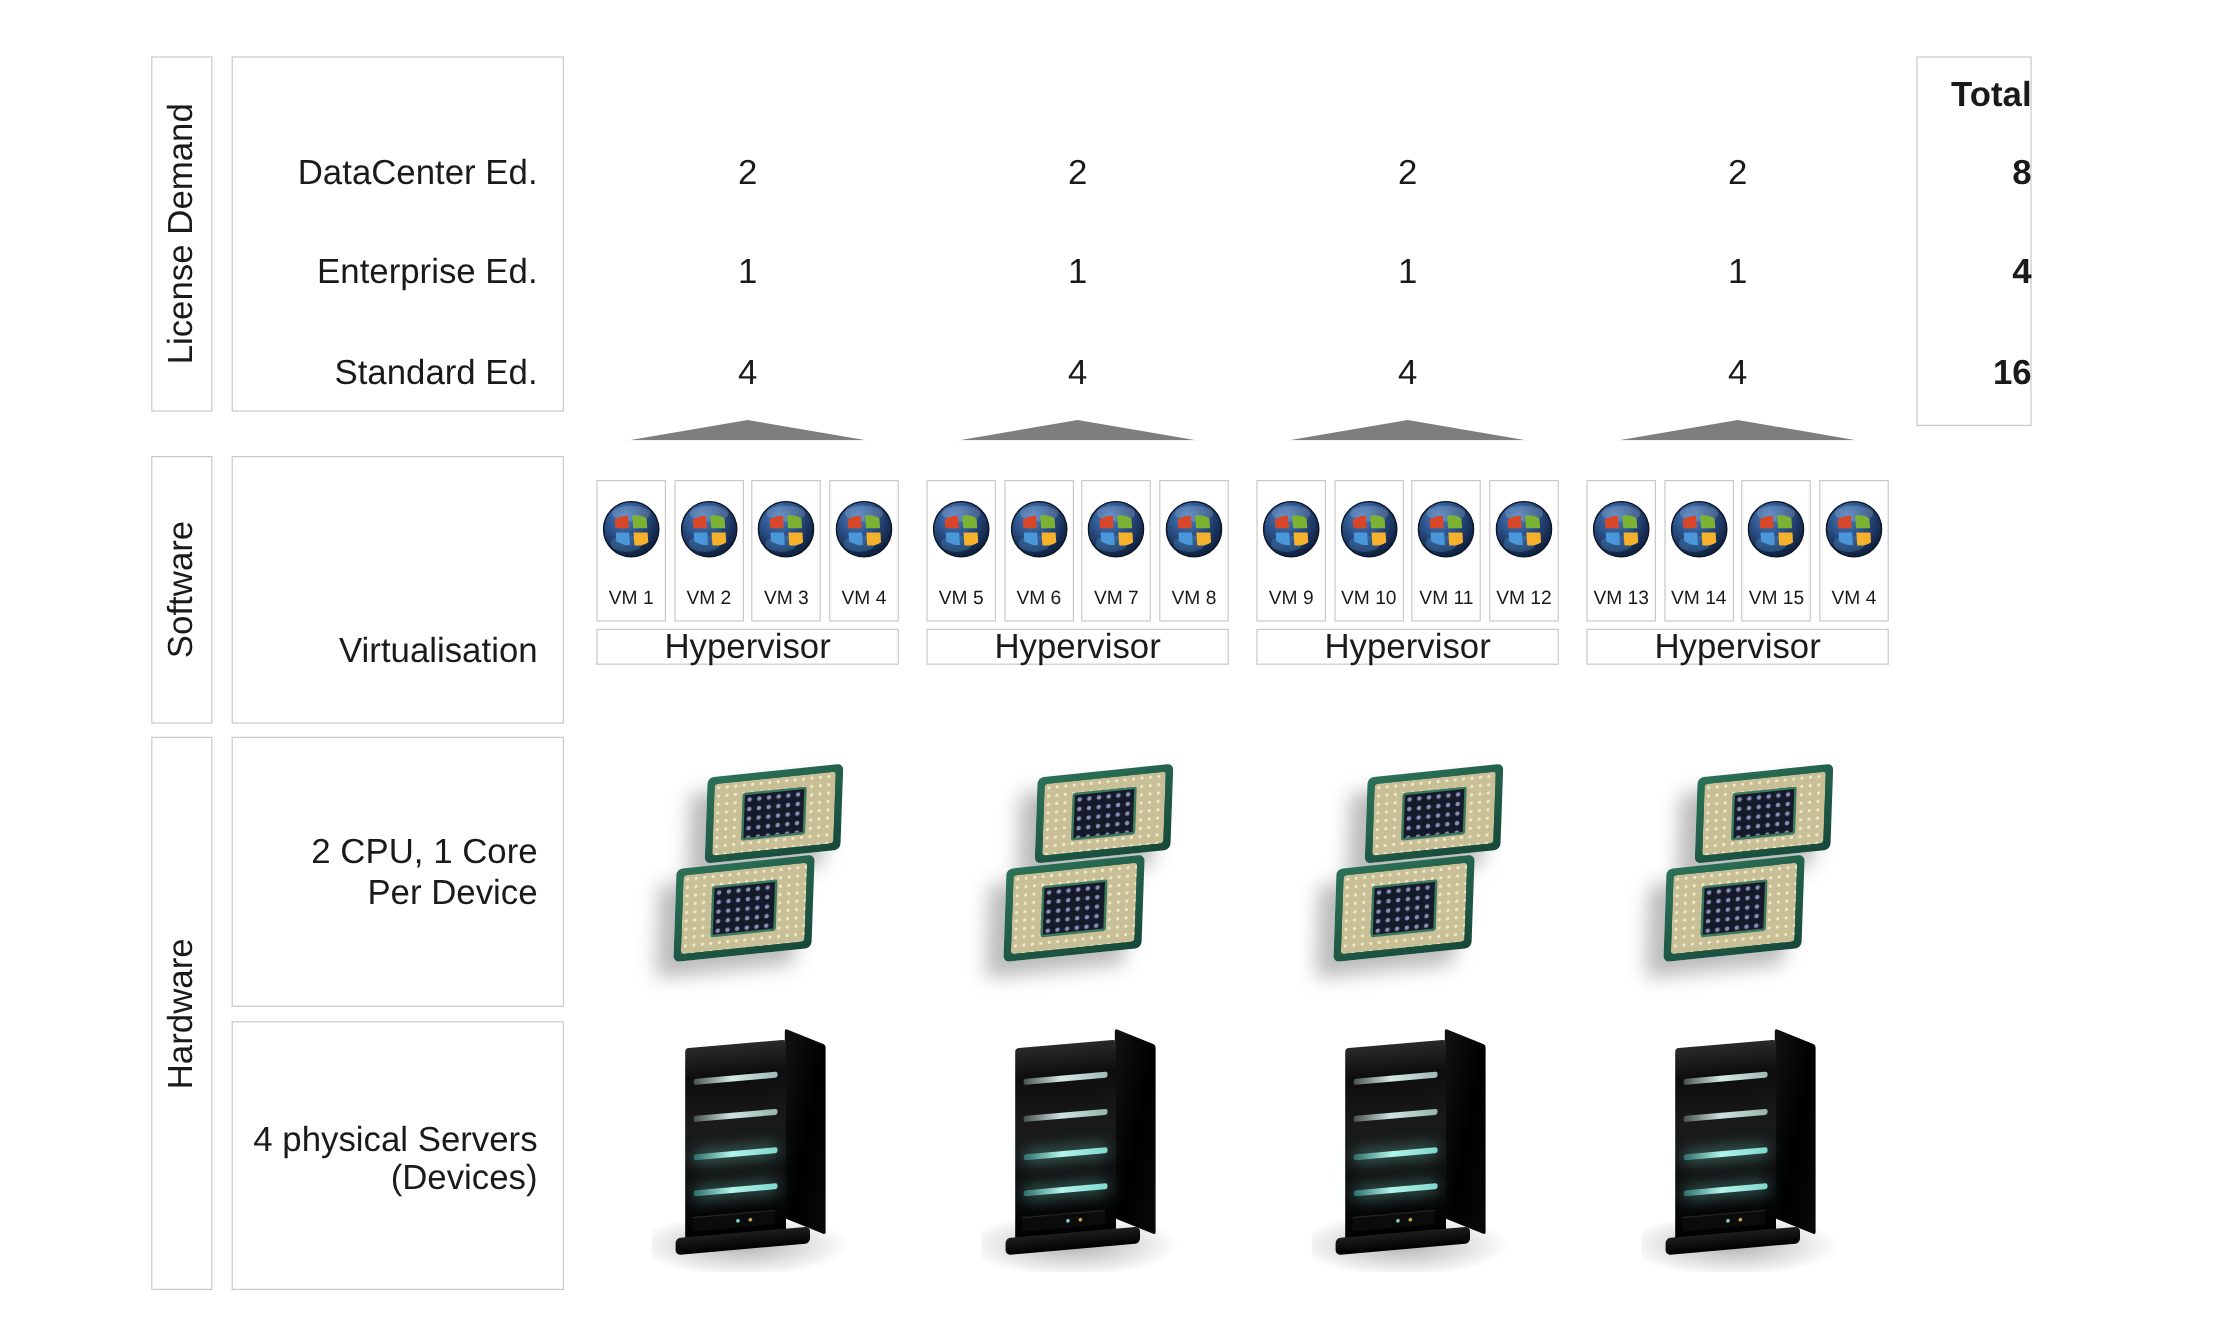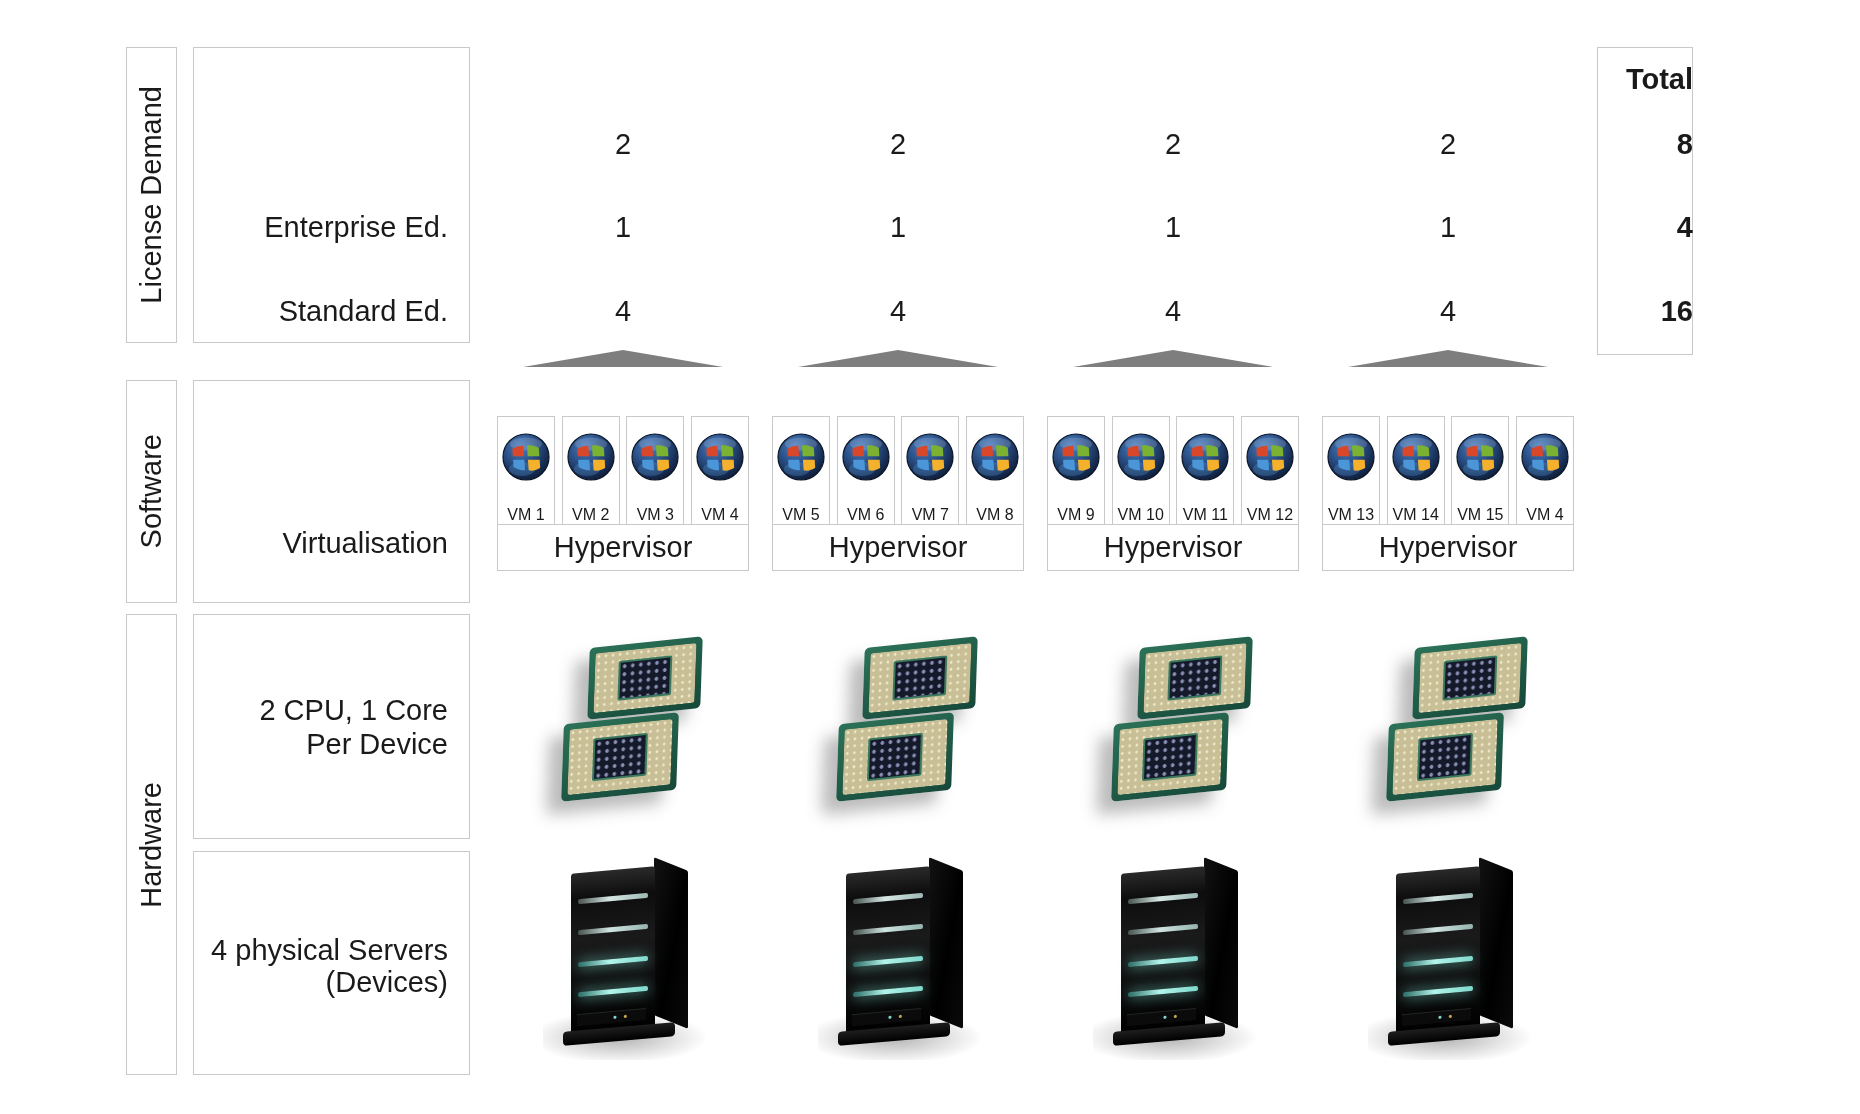--- a/index.html
+++ b/index.html
@@ -39,33 +39,33 @@
   .tcell{
     position:absolute;left:1597px;width:96px;text-align:right;
     font-size:29px;line-height:35px;font-weight:bold;
   }
   
   .tri{
     width:200px;height:17px;margin:0 auto;background:#7e7e7e;
     clip-path:polygon(50% 0,100% 100%,0 100%);
   }
   
-  .vmgroup{display:flex;justify-content:space-between;margin-top:16px;}
+  .vmgroup{display:flex;justify-content:space-between;}
   .vm{
     width:58px;height:118px;box-sizing:border-box;border:1px solid #c9c9c9;
     background:#fff;position:relative;display:flex;justify-content:center;
   }
   .orb{width:48px;height:48px;margin-top:16px;}
   .vmlabel{
     position:absolute;bottom:9px;left:0;right:0;text-align:center;
     font-size:16px;white-space:nowrap;
   }
   
   .hyp{
-    height:47px;box-sizing:border-box;border:1px solid #c9c9c9;background:#fff;
+    height:30px;box-sizing:border-box;border:1px solid #c9c9c9;background:#fff;
     display:flex;align-items:center;justify-content:center;font-size:29px;
   }
   
   .cpustack{position:relative;width:252px;height:185px;}
   .cpu{
     position:absolute;border-radius:5px;
     background:linear-gradient(160deg,#2c7258,#16483a);
     transform:skewX(-8deg) rotate(-6deg);
     box-shadow:-14px 12px 16px rgba(60,60,60,0.35);
   }
@@ -143,20 +143,21 @@
           <path d="M1.8,1.8 L13.5,1.8 L13.5,9.8 C10,12.2 6,13.2 1.8,12.4 Z" fill="#f5b02c"></path>
         </g>
       </symbol>
     </defs>
   </svg>
 
   <div class="sidebox" style="top:47px;height:296px">
     <span class="vtext">License Demand</span>
   </div>
   <div class="rowbox" style="top:47px;height:296px"></div>
+  <div class="rlabel" style="top:127px">DataCenter Ed.</div>
   <div class="rlabel" style="top:294px">Standard Ed.</div>
   <div class="rlabel" style="top:210px">Enterprise Ed.</div>
 
   <div class="cols" style="top:127px">
     <div class="col num">2</div>
     <div class="col num">2</div>
     <div class="col num">2</div>
     <div class="col num">2</div>
   </div>
   <div class="cols" style="top:210px">

